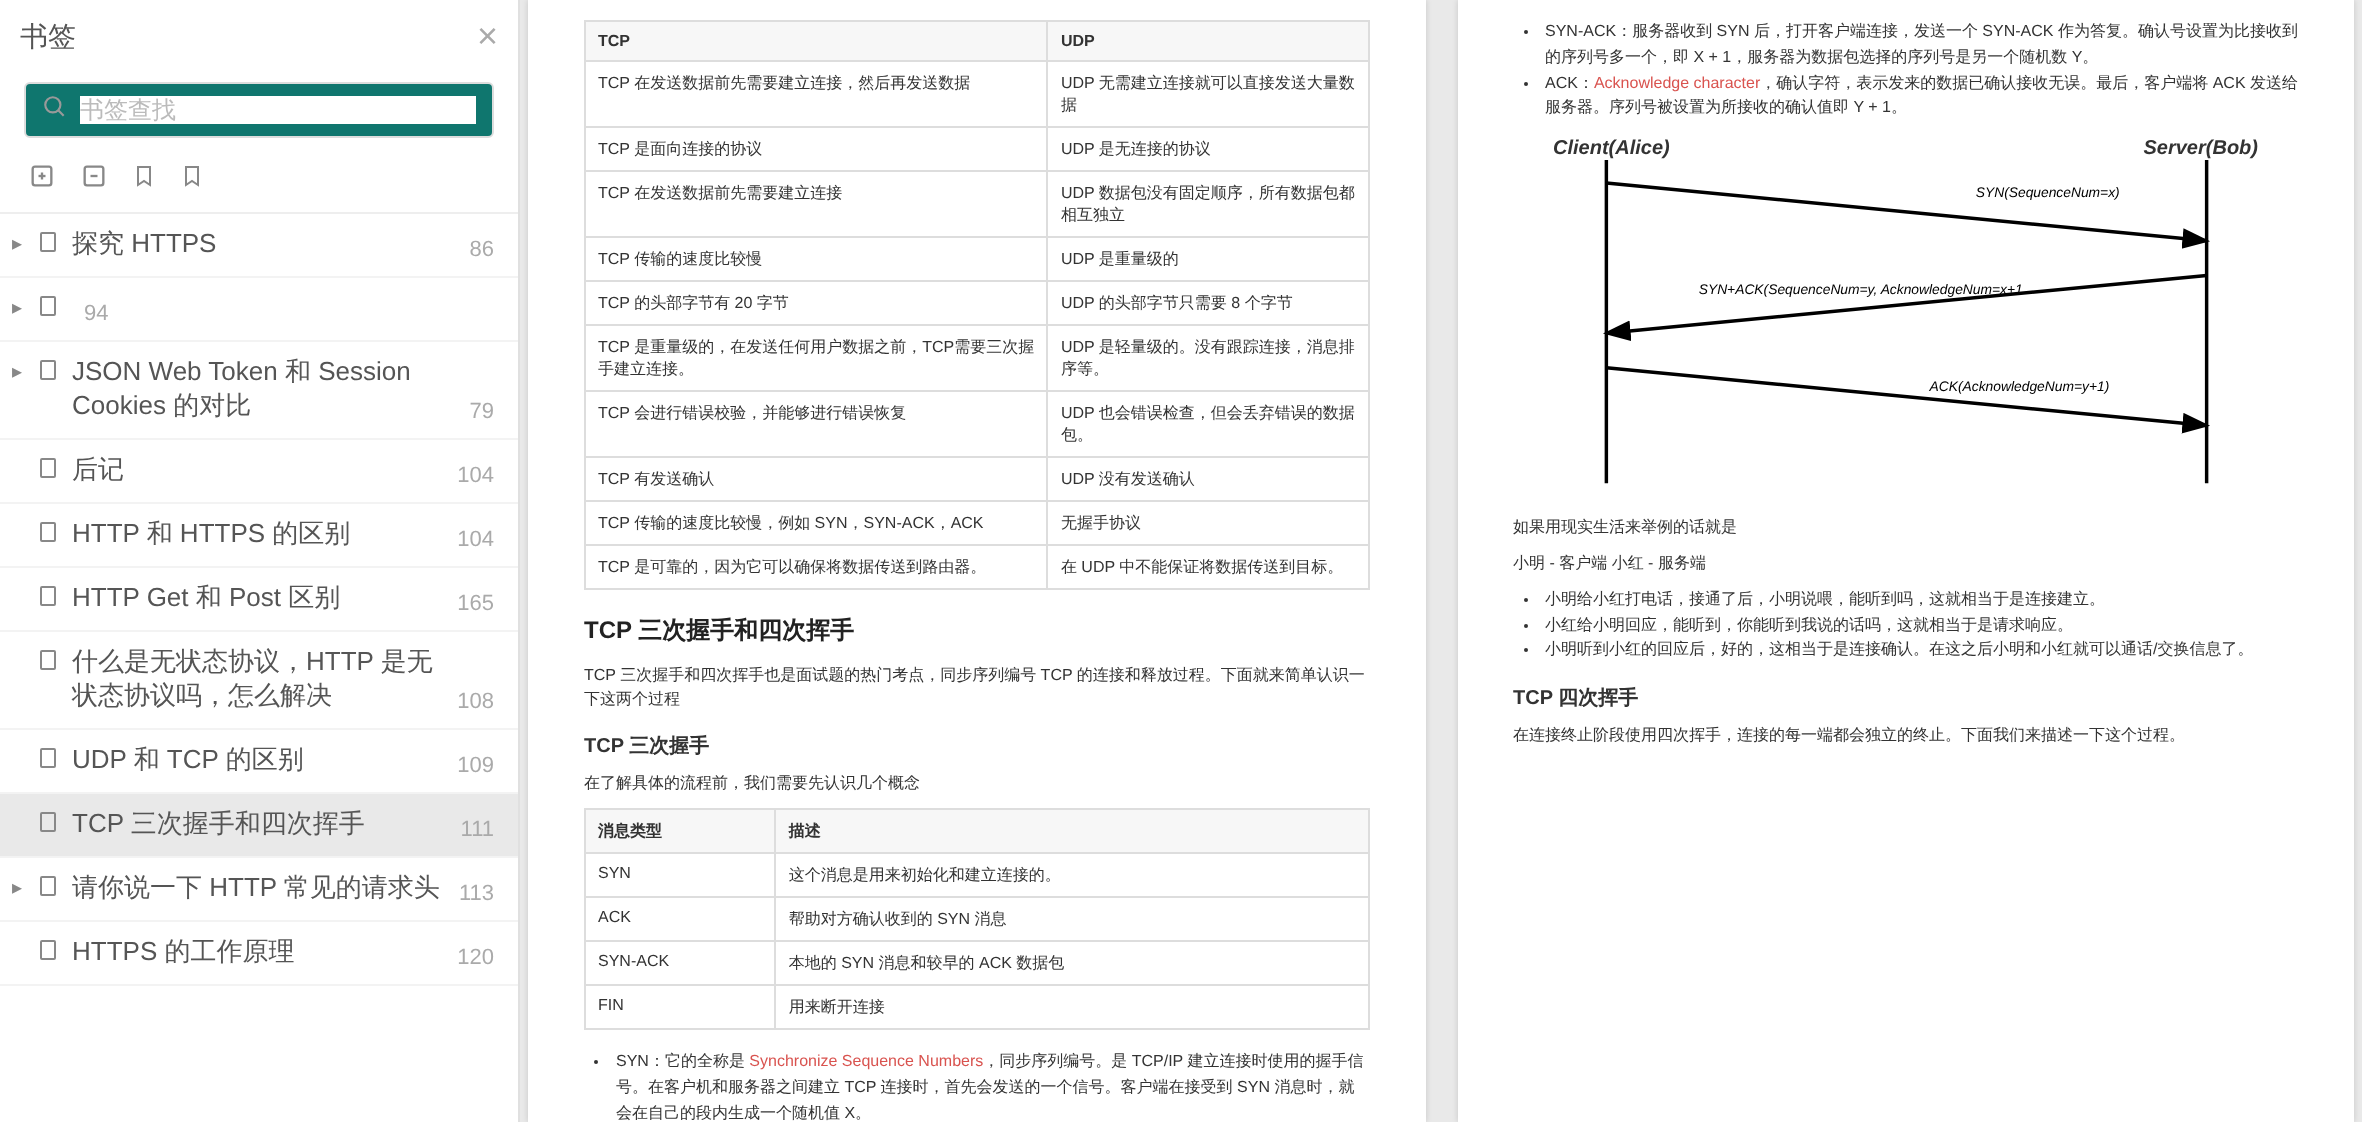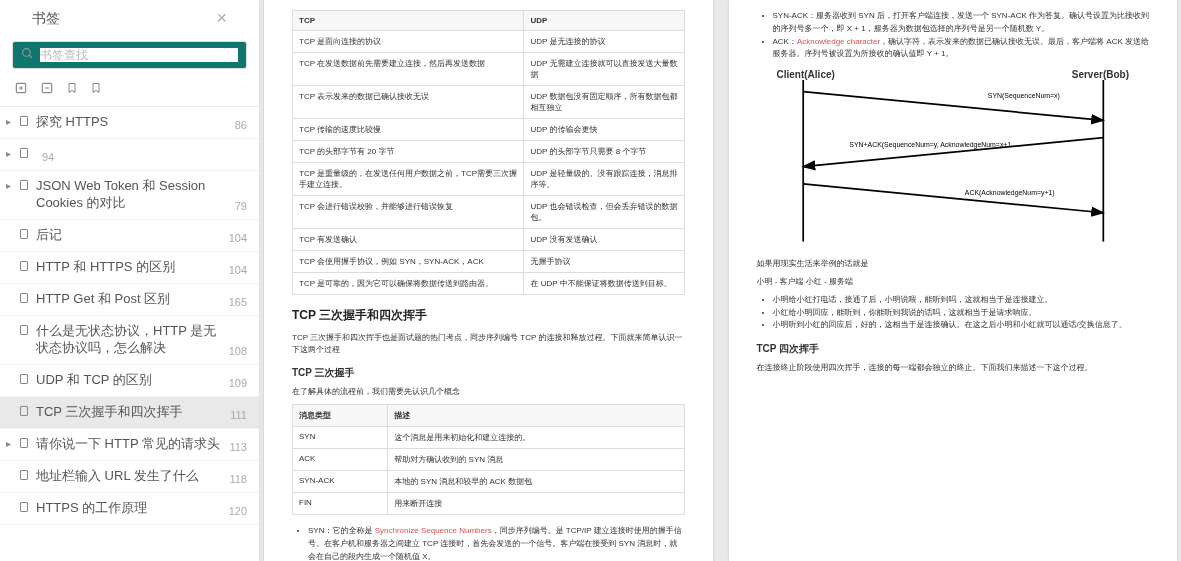--- a/index.html
+++ b/index.html
@@ -16,21 +16,21 @@
       width: 260px;
       background: #fff;
       border-right: 1px solid #e0e0e0;
       display: flex;
       flex-direction: column;
     }
     .sidebar-header {
       display: flex;
       justify-content: space-between;
       align-items: center;
-      padding: 8px 32px;
+      padding: 8px 10px;
     }
     .sidebar-title {
       font-size: 14px;
       color: #555;
     }
     .close-btn {
       font-size: 18px;
       color: #aaa;
       cursor: pointer;
     }
@@ -153,20 +153,21 @@
       margin-left: 16px;
       margin-bottom: 8px;
     }
     .page ul li {
       font-size: 8px;
       line-height: 1.6;
     }
     .highlight { color: #d9534f; }
     .diagram {
       margin: 8px 0 14px 0;
+      font-style: italic;
     }
     .diagram svg { width: 100%; }
     .diagram-labels {
       display: flex;
       justify-content: space-between;
       font-size: 10px;
       font-weight: bold;
       padding: 0 20px;
     }
   </style>
@@ -290,78 +291,70 @@
             <rect x="5" y="3" width="14" height="18" rx="1"></rect>
           </svg></span>
         <span class="bookmark-label">请你说一下 HTTP 常见的请求头</span>
         <span class="bookmark-page">113</span>
       </div>
       <div class="bookmark-item">
         <span class="bookmark-arrow"></span>
         <span class="bookmark-icon"><svg width="12" height="14" viewBox="0 0 24 24" fill="none" stroke="currentColor" stroke-width="2">
             <rect x="5" y="3" width="14" height="18" rx="1"></rect>
           </svg></span>
-        <span class="bookmark-label">地址栏输入 URL 发生了什么</span>
-        <span class="bookmark-page">118</span>
-      </div>
-      <div class="bookmark-item">
-        <span class="bookmark-arrow"></span>
-        <span class="bookmark-icon"><svg width="12" height="14" viewBox="0 0 24 24" fill="none" stroke="currentColor" stroke-width="2">
-            <rect x="5" y="3" width="14" height="18" rx="1"></rect>
-          </svg></span>
         <span class="bookmark-label">HTTPS 的工作原理</span>
         <span class="bookmark-page">120</span>
       </div>
     </div>
 </div>
 
 <div class="content-area">
   <div class="page">
     <table>
       <thead>
           <tr>
         <th>TCP</th>
         <th>UDP</th>
       </tr>
         </thead>
       <tbody id="table1-body">
           <tr>
+            <td>TCP 在发送数据前先需要建立连接，然后再发送数据</td>
+            <td>UDP 无需建立连接就可以直接发送大量数据</td>
+          </tr>
+          <tr>
             <td>TCP 是面向连接的协议</td>
             <td>UDP 是无连接的协议</td>
           </tr>
           <tr>
-            <td>TCP 在发送数据前先需要建立连接，然后再发送数据</td>
-            <td>UDP 无需建立连接就可以直接发送大量数据</td>
-          </tr>
-          <tr>
-            <td>TCP 表示发来的数据已确认接收无误</td>
+            <td>TCP 在发送数据前先需要建立连接</td>
             <td>UDP 数据包没有固定顺序，所有数据包都相互独立</td>
           </tr>
           <tr>
             <td>TCP 传输的速度比较慢</td>
-            <td>UDP 的传输会更快</td>
+            <td>UDP 是重量级的</td>
           </tr>
           <tr>
             <td>TCP 的头部字节有 20 字节</td>
             <td>UDP 的头部字节只需要 8 个字节</td>
           </tr>
           <tr>
             <td>TCP 是重量级的，在发送任何用户数据之前，TCP需要三次握手建立连接。</td>
             <td>UDP 是轻量级的。没有跟踪连接，消息排序等。</td>
           </tr>
           <tr>
             <td>TCP 会进行错误校验，并能够进行错误恢复</td>
             <td>UDP 也会错误检查，但会丢弃错误的数据包。</td>
           </tr>
           <tr>
             <td>TCP 有发送确认</td>
             <td>UDP 没有发送确认</td>
           </tr>
           <tr>
-            <td>TCP 会使用握手协议，例如 SYN，SYN-ACK，ACK</td>
+            <td>TCP 传输的速度比较慢，例如 SYN，SYN-ACK，ACK</td>
             <td>无握手协议</td>
           </tr>
           <tr>
             <td>TCP 是可靠的，因为它可以确保将数据传送到路由器。</td>
             <td>在 UDP 中不能保证将数据传送到目标。</td>
           </tr>
         </tbody>
     </table>
     <h2>TCP 三次握手和四次挥手</h2>
     <p>TCP 三次握手和四次挥手也是面试题的热门考点，同步序列编号 TCP 的连接和释放过程。下面就来简单认识一下这两个过程</p>

